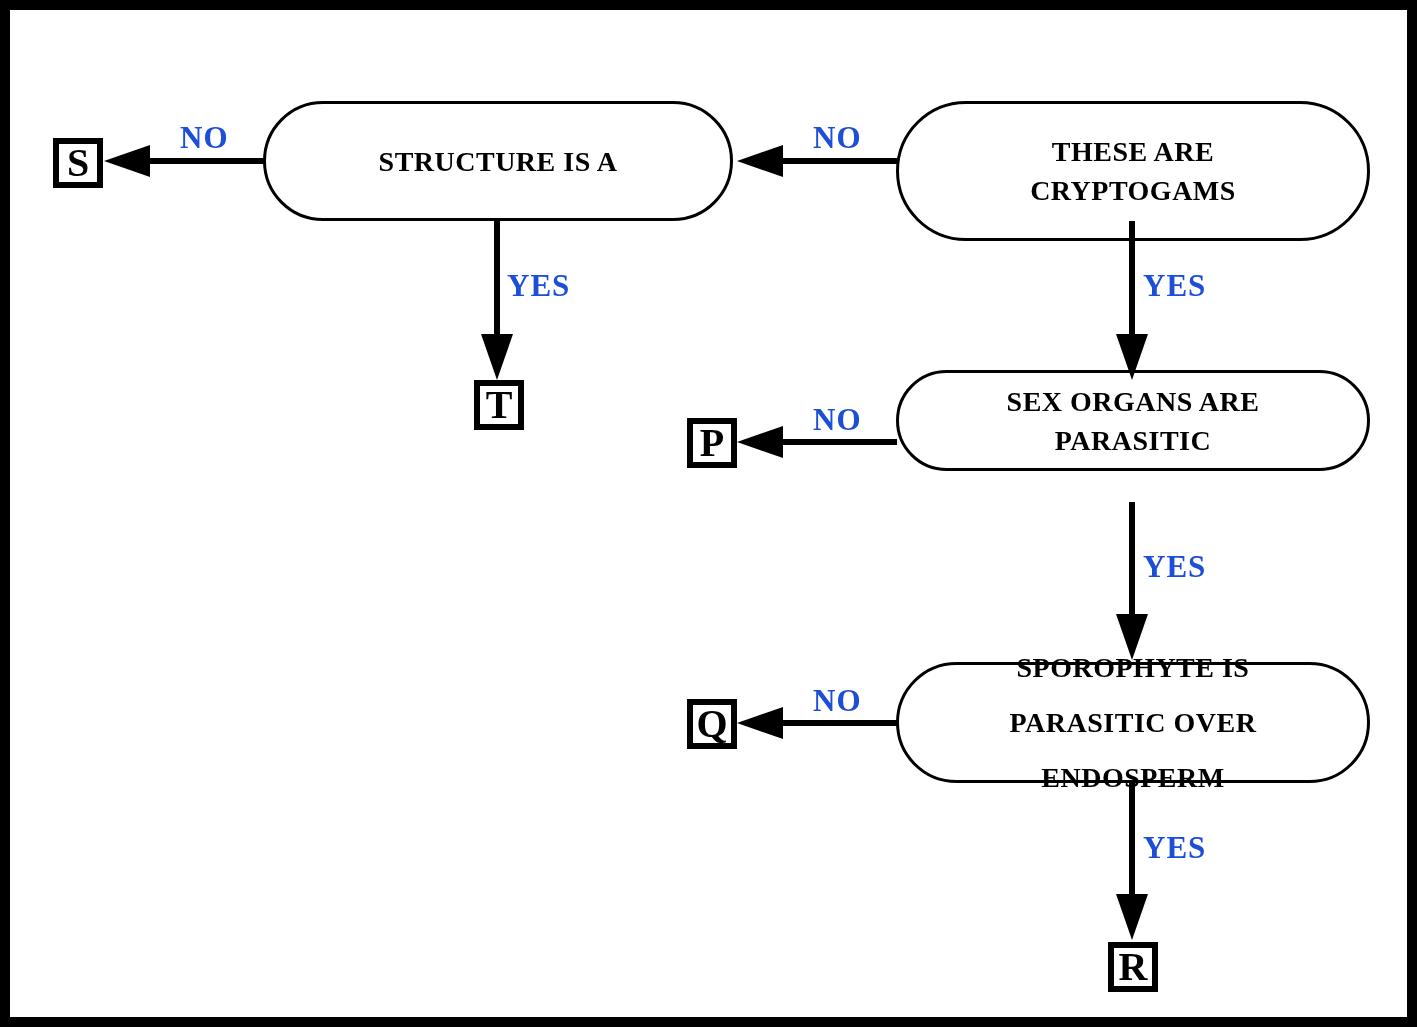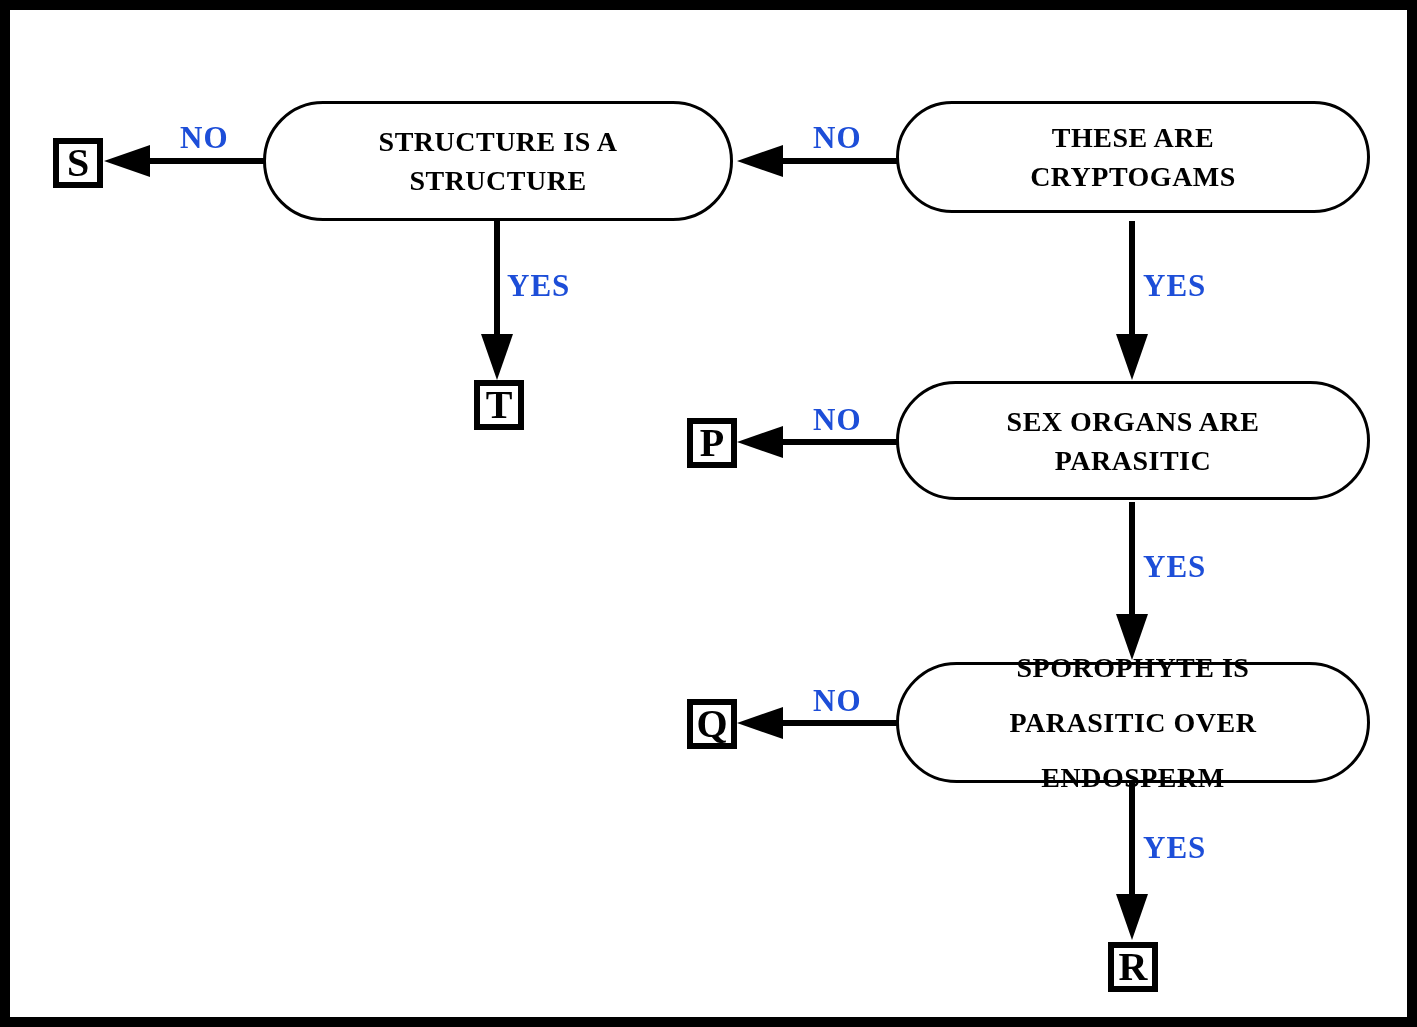--- a/index.html
+++ b/index.html
@@ -27,22 +27,22 @@
     justify-content: center;
     align-items: center;
     text-align: center;
     font-weight: bold;
     font-size: 28px;
     line-height: 39px;
     letter-spacing: 0.5px;
     color: #000000;
   }
   .node-endosperm  { left: 253px; top: 91px;  width: 470px; height: 120px; }
-  .node-cryptogams { left: 886px; top: 91px;  width: 474px; height: 112px; }
-  .node-sexorgans  { left: 886px; top: 371px; width: 474px; height: 119px; }
+  .node-cryptogams { left: 886px; top: 91px;  width: 474px; height: 140px; }
+  .node-sexorgans  { left: 886px; top: 360px; width: 474px; height: 101px; }
   .node-sporophyte { left: 886px; top: 652px; width: 474px; height: 121px; gap: 16px; }
 
   .terminal {
     position: absolute;
     width: 50px; height: 50px;
     border: 6px solid #000000;
     background: #ffffff;
     display: flex;
     justify-content: center;
     align-items: center;
@@ -80,21 +80,20 @@
     color: #1d4ed8;
   }
 </style>
 </head>
 <body>
 
 <div class="frame">
 
   <div class="node node-endosperm">
     <div>STRUCTURE IS A</div>
-    <div>STRUCTURE</div>
   </div>
 
   <div class="node node-cryptogams">
     <div>THESE ARE</div>
     <div>CRYPTOGAMS</div>
   </div>
 
   <div class="node node-sexorgans">
     <div>SEX ORGANS ARE</div>
     <div>PARASITIC</div>

